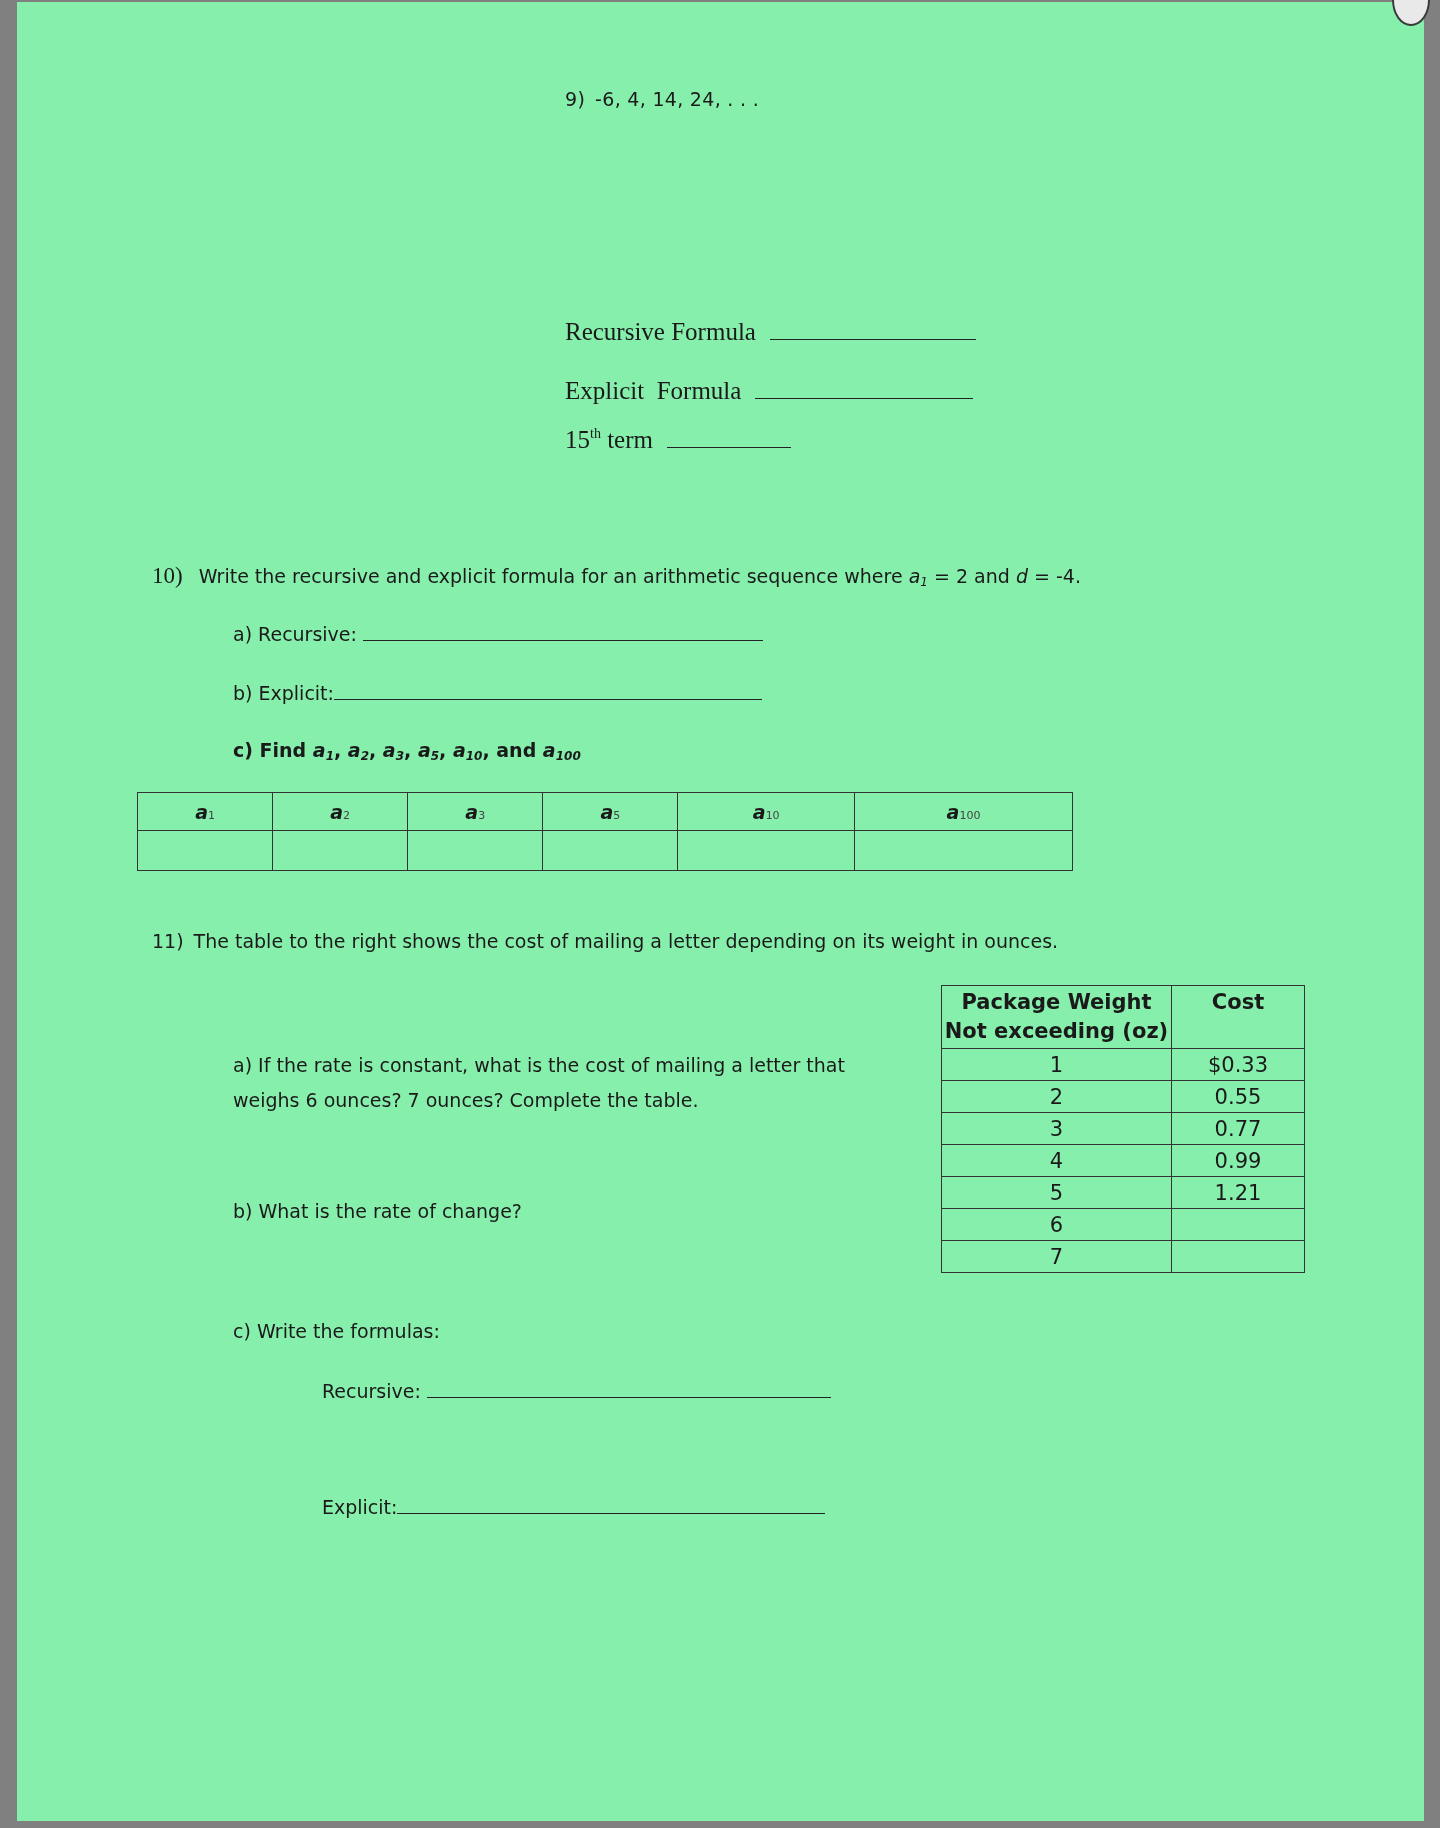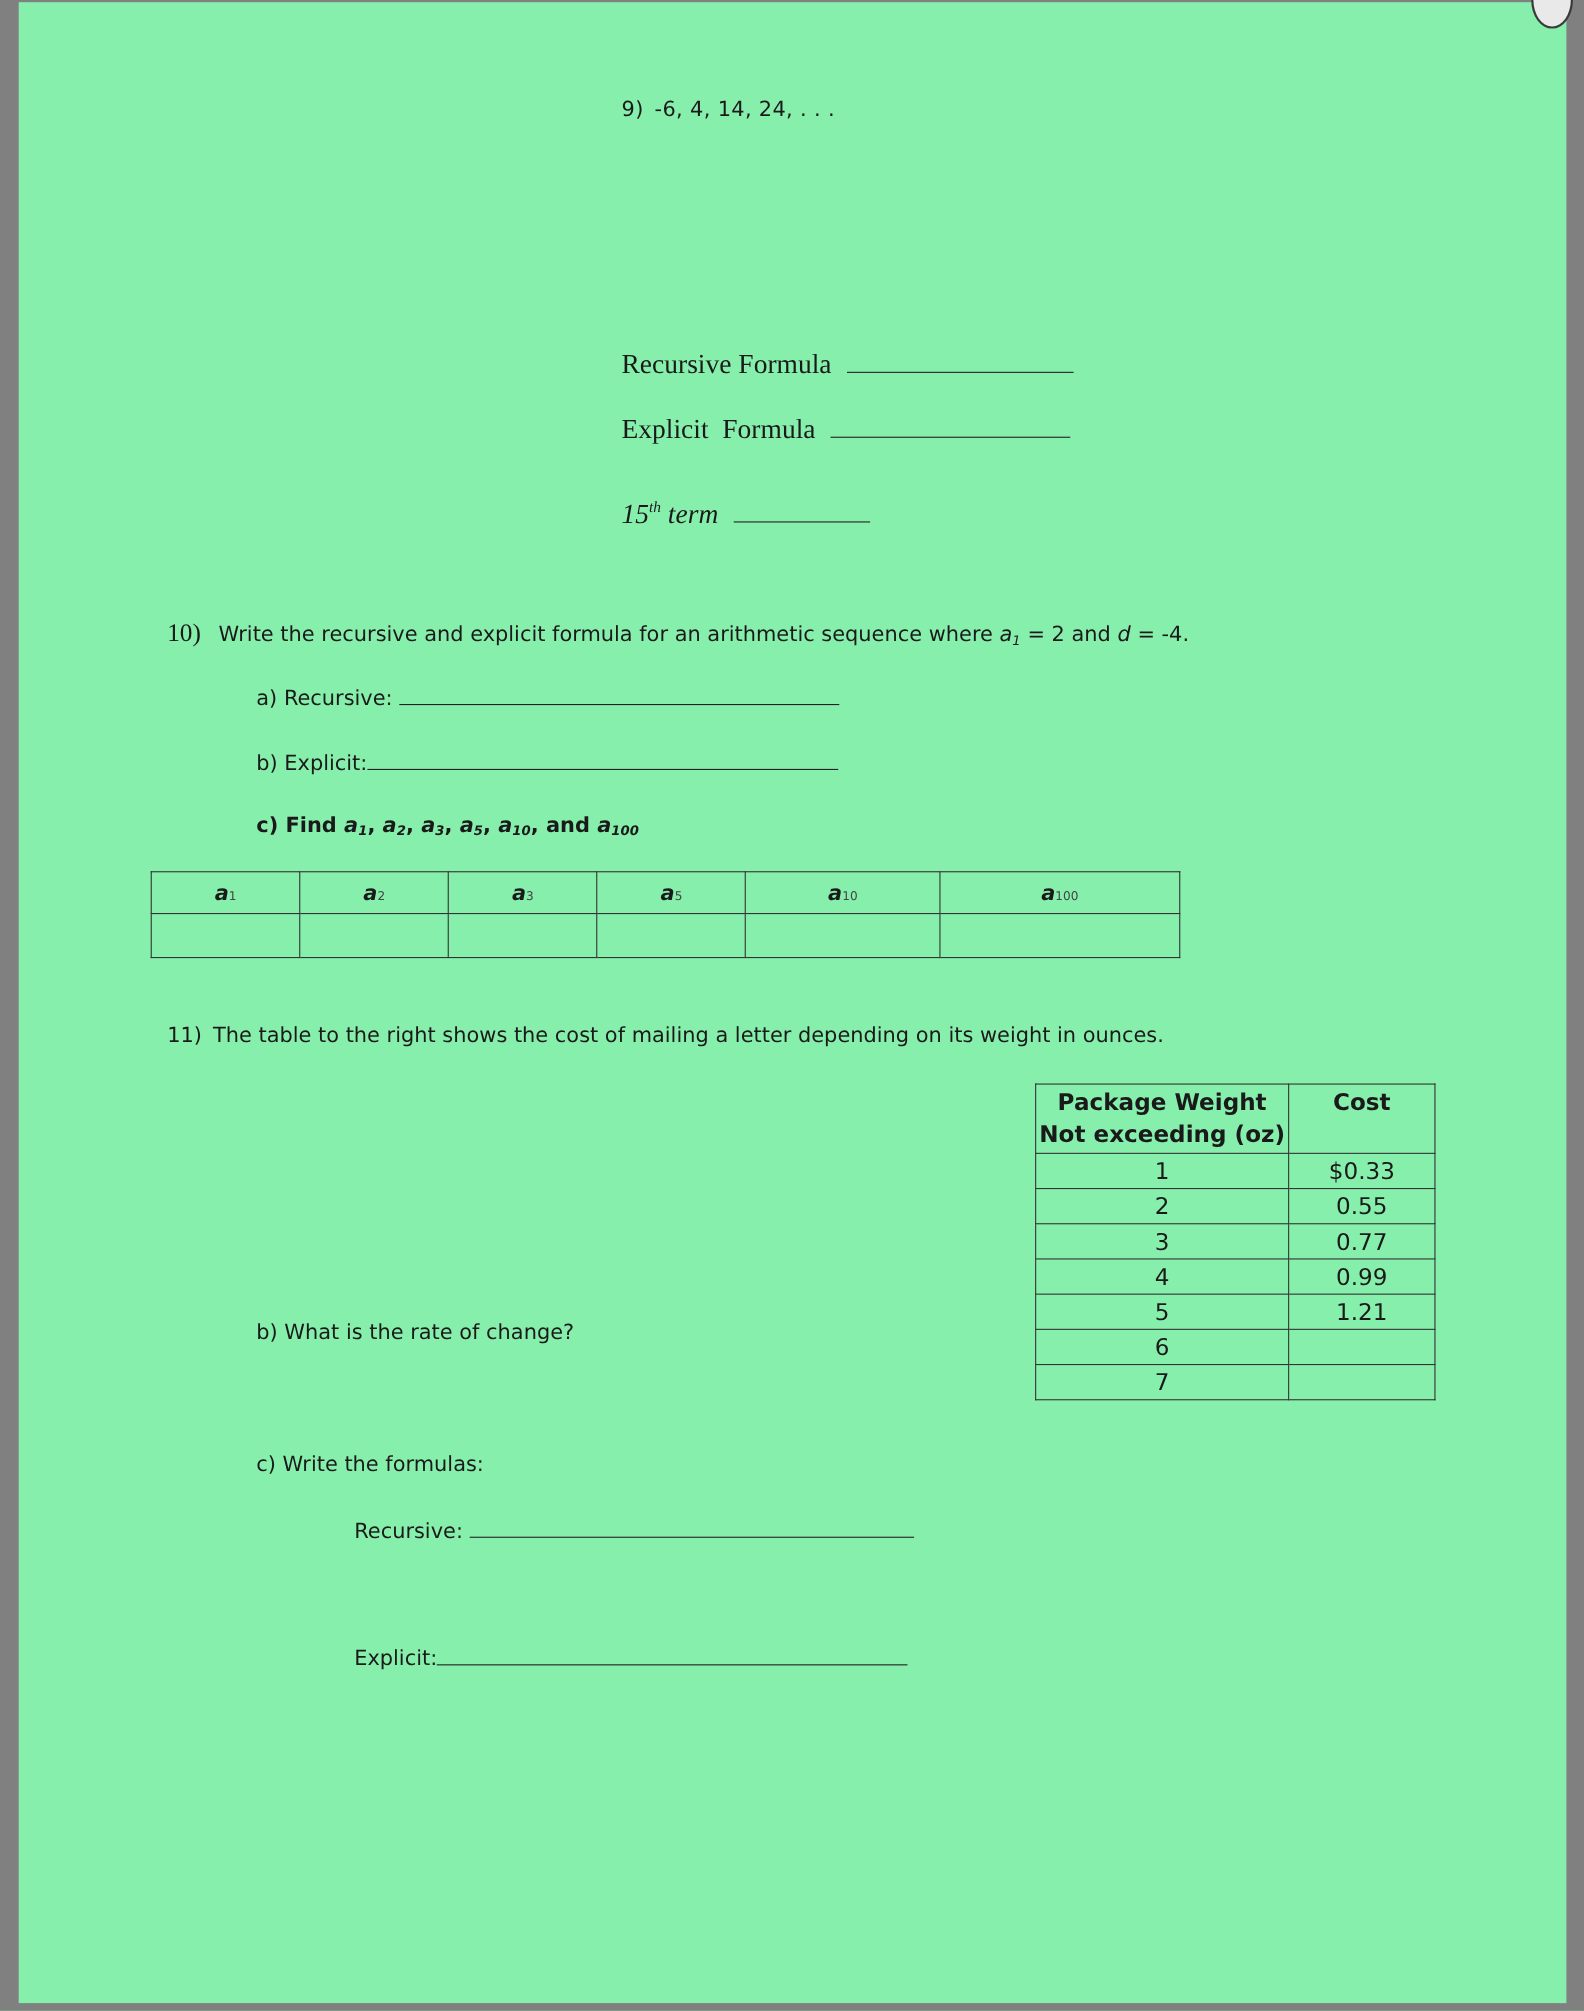--- a/index.html
+++ b/index.html
@@ -30,21 +30,21 @@
 
     .fline { font-size: 25px; }
     .fline .blank {
       display: inline-block; border-bottom: 1.5px solid #222;
       height: 20px; vertical-align: baseline; margin-left: 14px;
     }
     .rf { left: 548px; top: 316px; }
     .rf .blank { width: 206px; }
     .ef { left: 548px; top: 375px; font-family: Liberation Serif, serif; }
     .ef .blank { width: 218px; }
-    .tt { left: 548px; top: 452px; font-style: italic; }
+    .tt { left: 548px; top: 424px; }
     .tt .blank { width: 124px; }
     .tt sup { font-size: 14px; vertical-align: 10px; }
 
     .q10 { left: 135px; top: 561px; font-size: 19px; }
     .q10 .num { font-family: "Liberation Serif", serif; font-size: 23px; margin-right: 16px; }
     .ital { font-style: italic; }
     .sub { font-size: 12px; vertical-align: -3px; }
 
     .sub-line { font-size: 19px; }
     .sub-line .blank {
@@ -191,20 +191,21 @@
           <td class="wcol">6</td>
           <td></td>
         </tr>
         <tr>
           <td class="wcol">7</td>
           <td></td>
         </tr>
       </tbody>
   </table>
 
+  <div class="abs sans q11a">a) If the rate is constant, what is the cost of mailing a letter that weighs 6 ounces? 7 ounces? Complete the table.</div>
   <div class="abs sans q11b">b) What is the rate of change?</div>
   <div class="abs sans q11c">c) Write the formulas:</div>
 
   <div class="abs sans sub-line q11r">
     <span>Recursive:</span><span class="blank"></span>
   </div>
   <div class="abs sans sub-line q11e">
     <span>Explicit:</span><span class="blank"></span>
   </div>
 </div>

